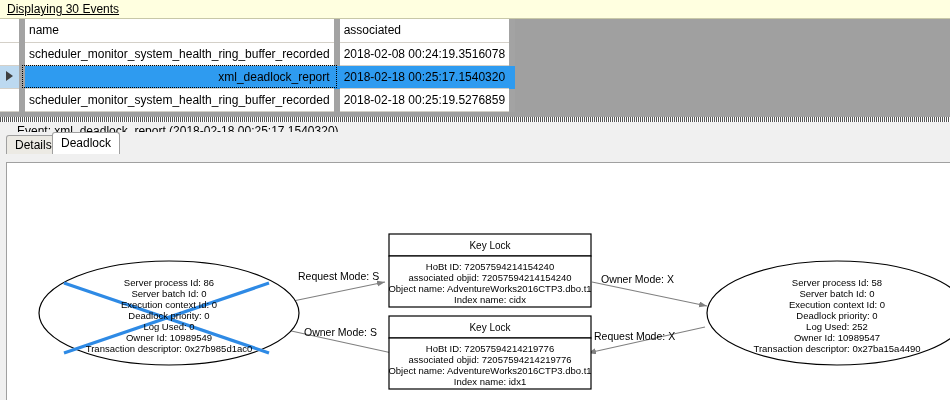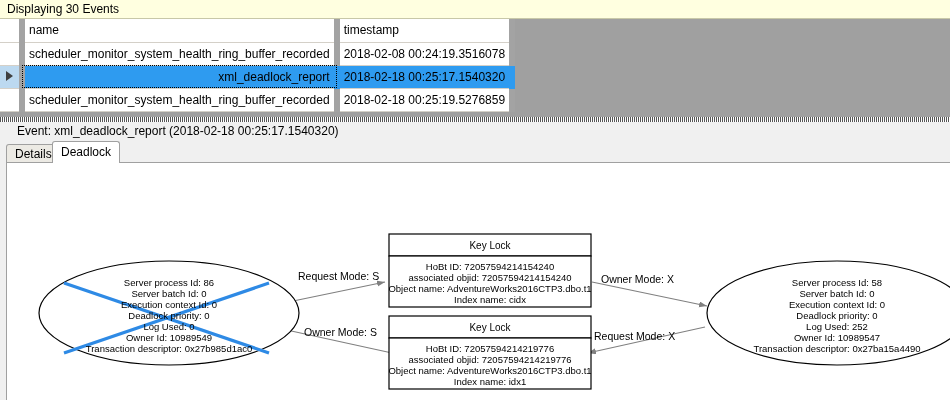--- a/index.html
+++ b/index.html
@@ -27,20 +27,21 @@
     left: 0; top: 0;
     width: 950px; height: 19px;
     background: #ffffe0;
     border-bottom: 1px solid #c8c8a8;
     box-sizing: border-box;
     display: flex;
     align-items: center;
     padding-left: 7px;
     font-size: 12px;
     color: #000;
+    text-decoration: underline;
   }
 
   
   .grid-region {
     position: absolute;
     left: 0; top: 19px;
     width: 950px; height: 98px;
     background: #a0a0a0;
     overflow: hidden;
   }
@@ -114,21 +115,21 @@
     align-items: center;
     padding-left: 6px;
     box-sizing: border-box;
     font-size: 12px;
     background: #f0f0f0;
   }
 
   
   .tabstrip {
     position: absolute;
-    left: 0; top: 141px;
+    left: 0; top: 132px;
     width: 950px; height: 22px;
     background: #f0f0f0;
   }
   .tab {
     position: absolute;
     bottom: 0;
     height: 19px;
     line-height: 19px;
     padding: 0 8px;
     border: 1px solid #a0a0a0;
@@ -191,21 +192,21 @@
     <table class="events-grid">
       <colgroup>
         <col class="c-sel">
           <col class="c-name">
           <col class="c-ts">
       </colgroup>
       <thead>
         <tr>
           <th class="sel-cell"></th>
           <th>name</th>
-          <th>timestamp</th>
+          <th>associated</th>
         </tr>
       </thead>
       <tbody>
         <tr>
           <td class="sel-cell"></td>
           <td class="data-cell">scheduler_monitor_system_health_ring_buffer_recorded</td>
           <td class="data-cell">2018-02-08 00:24:19.3516078</td>
         </tr>
         <tr class="selected">
           <td class="sel-cell">

